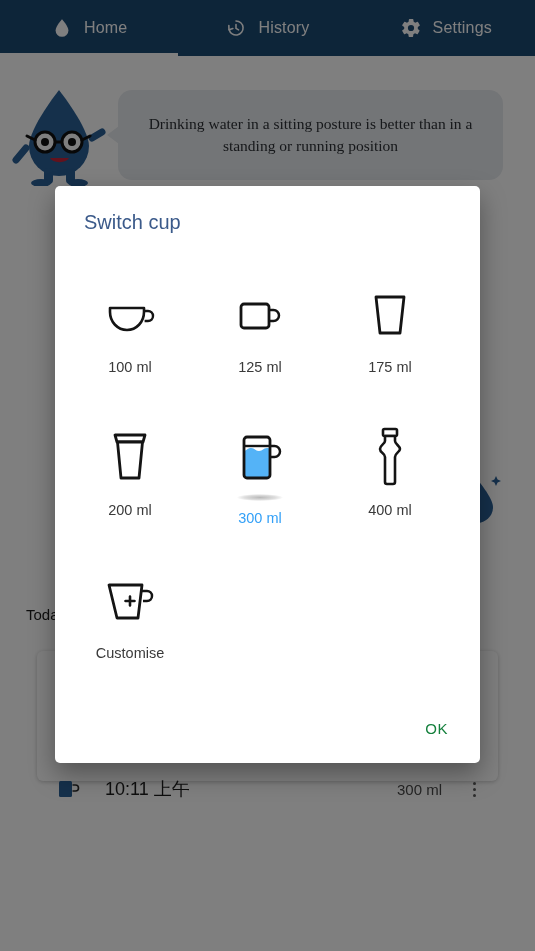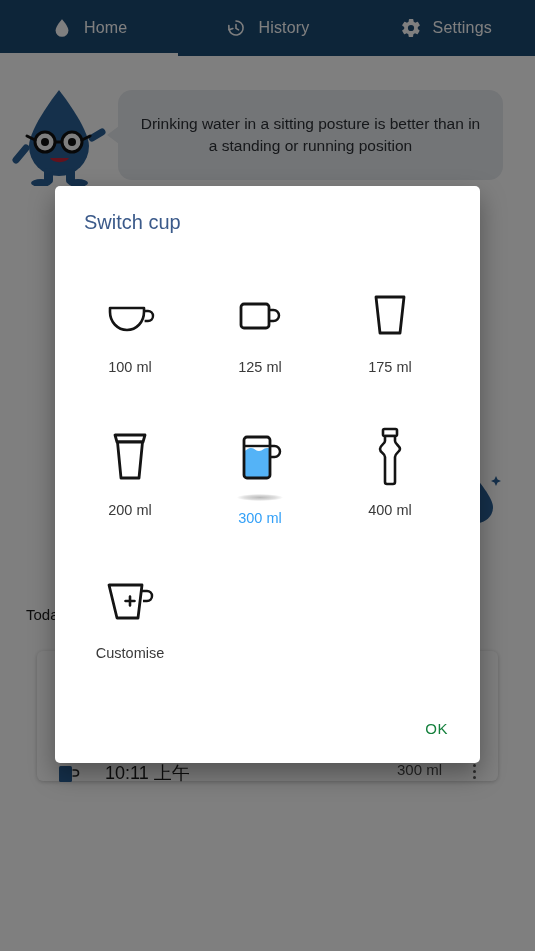--- a/index.html
+++ b/index.html
@@ -70,20 +70,21 @@
     position: absolute; left: 12px; top: 10px;
     width: 95px; height: 100px;
   }
   #tip-bubble {
     position: absolute; left: 118px; top: 14px;
     width: 385px; height: 90px;
     background: #e7eaee;
     border-radius: 14px;
     display: flex; align-items: center; justify-content: flex-start;
     padding: 0 20px;
+    font-family: Liberation Serif, serif;
   }
   #tip-bubble::before {
     content: "";
     position: absolute;
     left: -11px; top: 36px;
     width: 0; height: 0;
     border-top: 9px solid transparent;
     border-bottom: 9px solid transparent;
     border-right: 12px solid #e7eaee;
   }
@@ -103,21 +104,21 @@
   #history-card {
     position: absolute; left: 37px; top: 595px;
     width: 461px; height: 130px;
     background: #ffffff;
     border-radius: 6px;
     box-shadow: 0 1px 4px rgba(0,0,0,.22);
   }
   #history-row {
     position: absolute; left: 37px; top: 705px;
     width: 461px; height: 56px;
-    display: flex; 
+    display: flex; align-items: center;
     padding: 0 14px 0 18px;
   }
   #history-mug-icon { width: 26px; height: 26px; flex: 0 0 auto; }
   #history-time {
     margin-left: 24px;
     font-size: 18px; color: #1c1c1c;
   }
   #history-amount {
     margin-left: auto;
     font-size: 15px; color: #4a4a4a;

